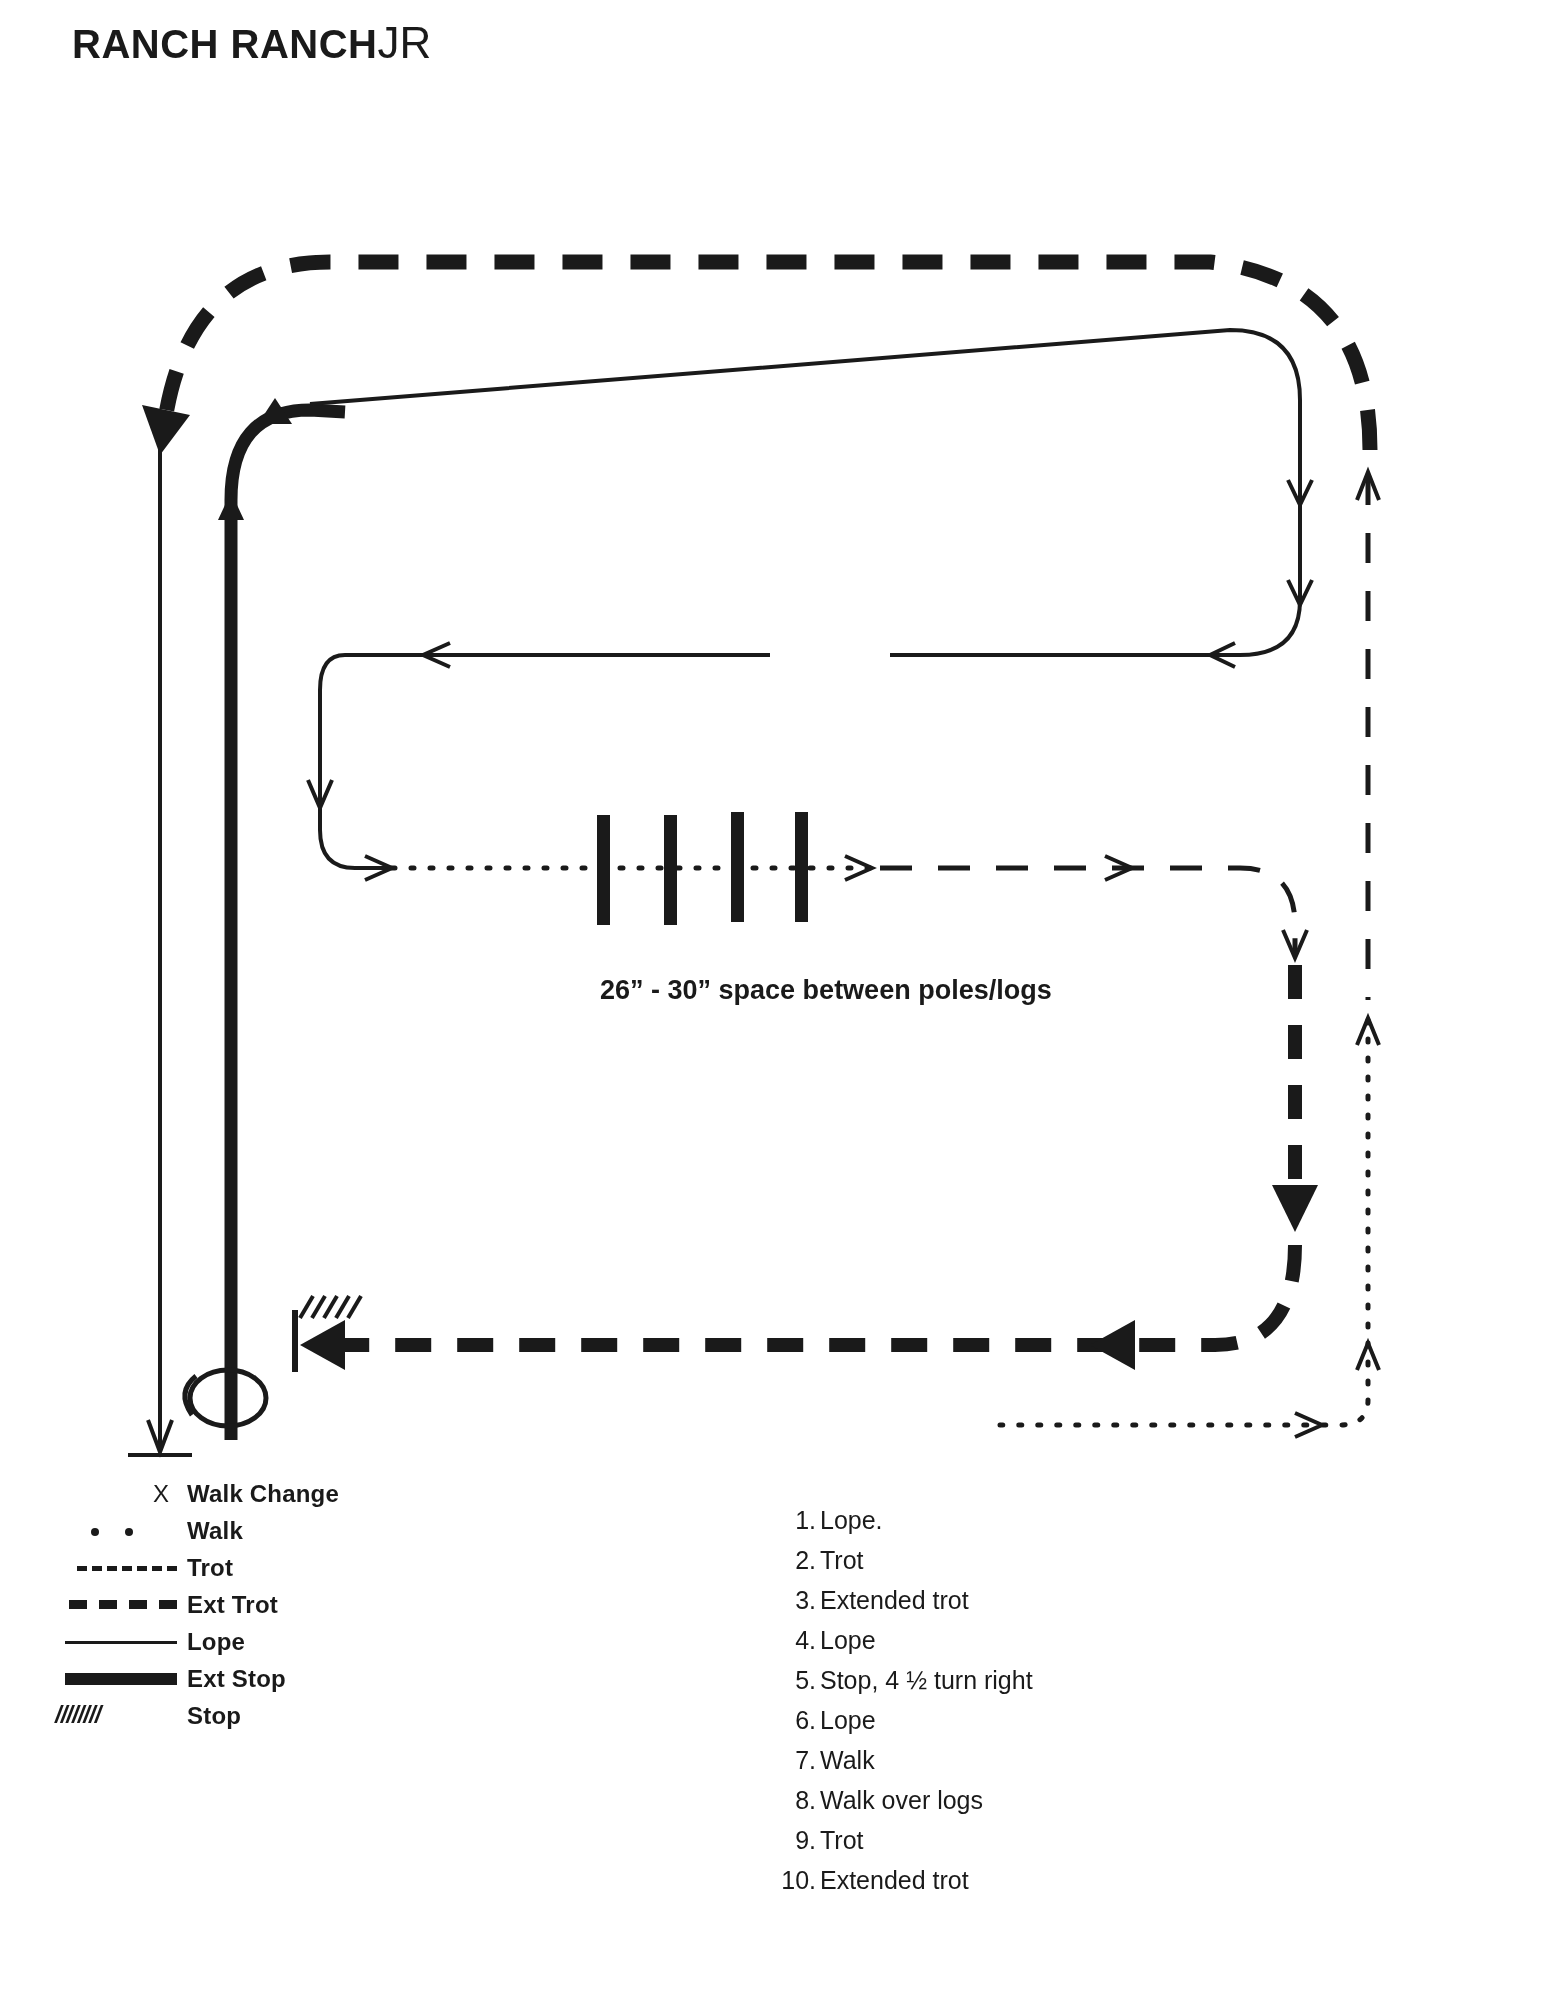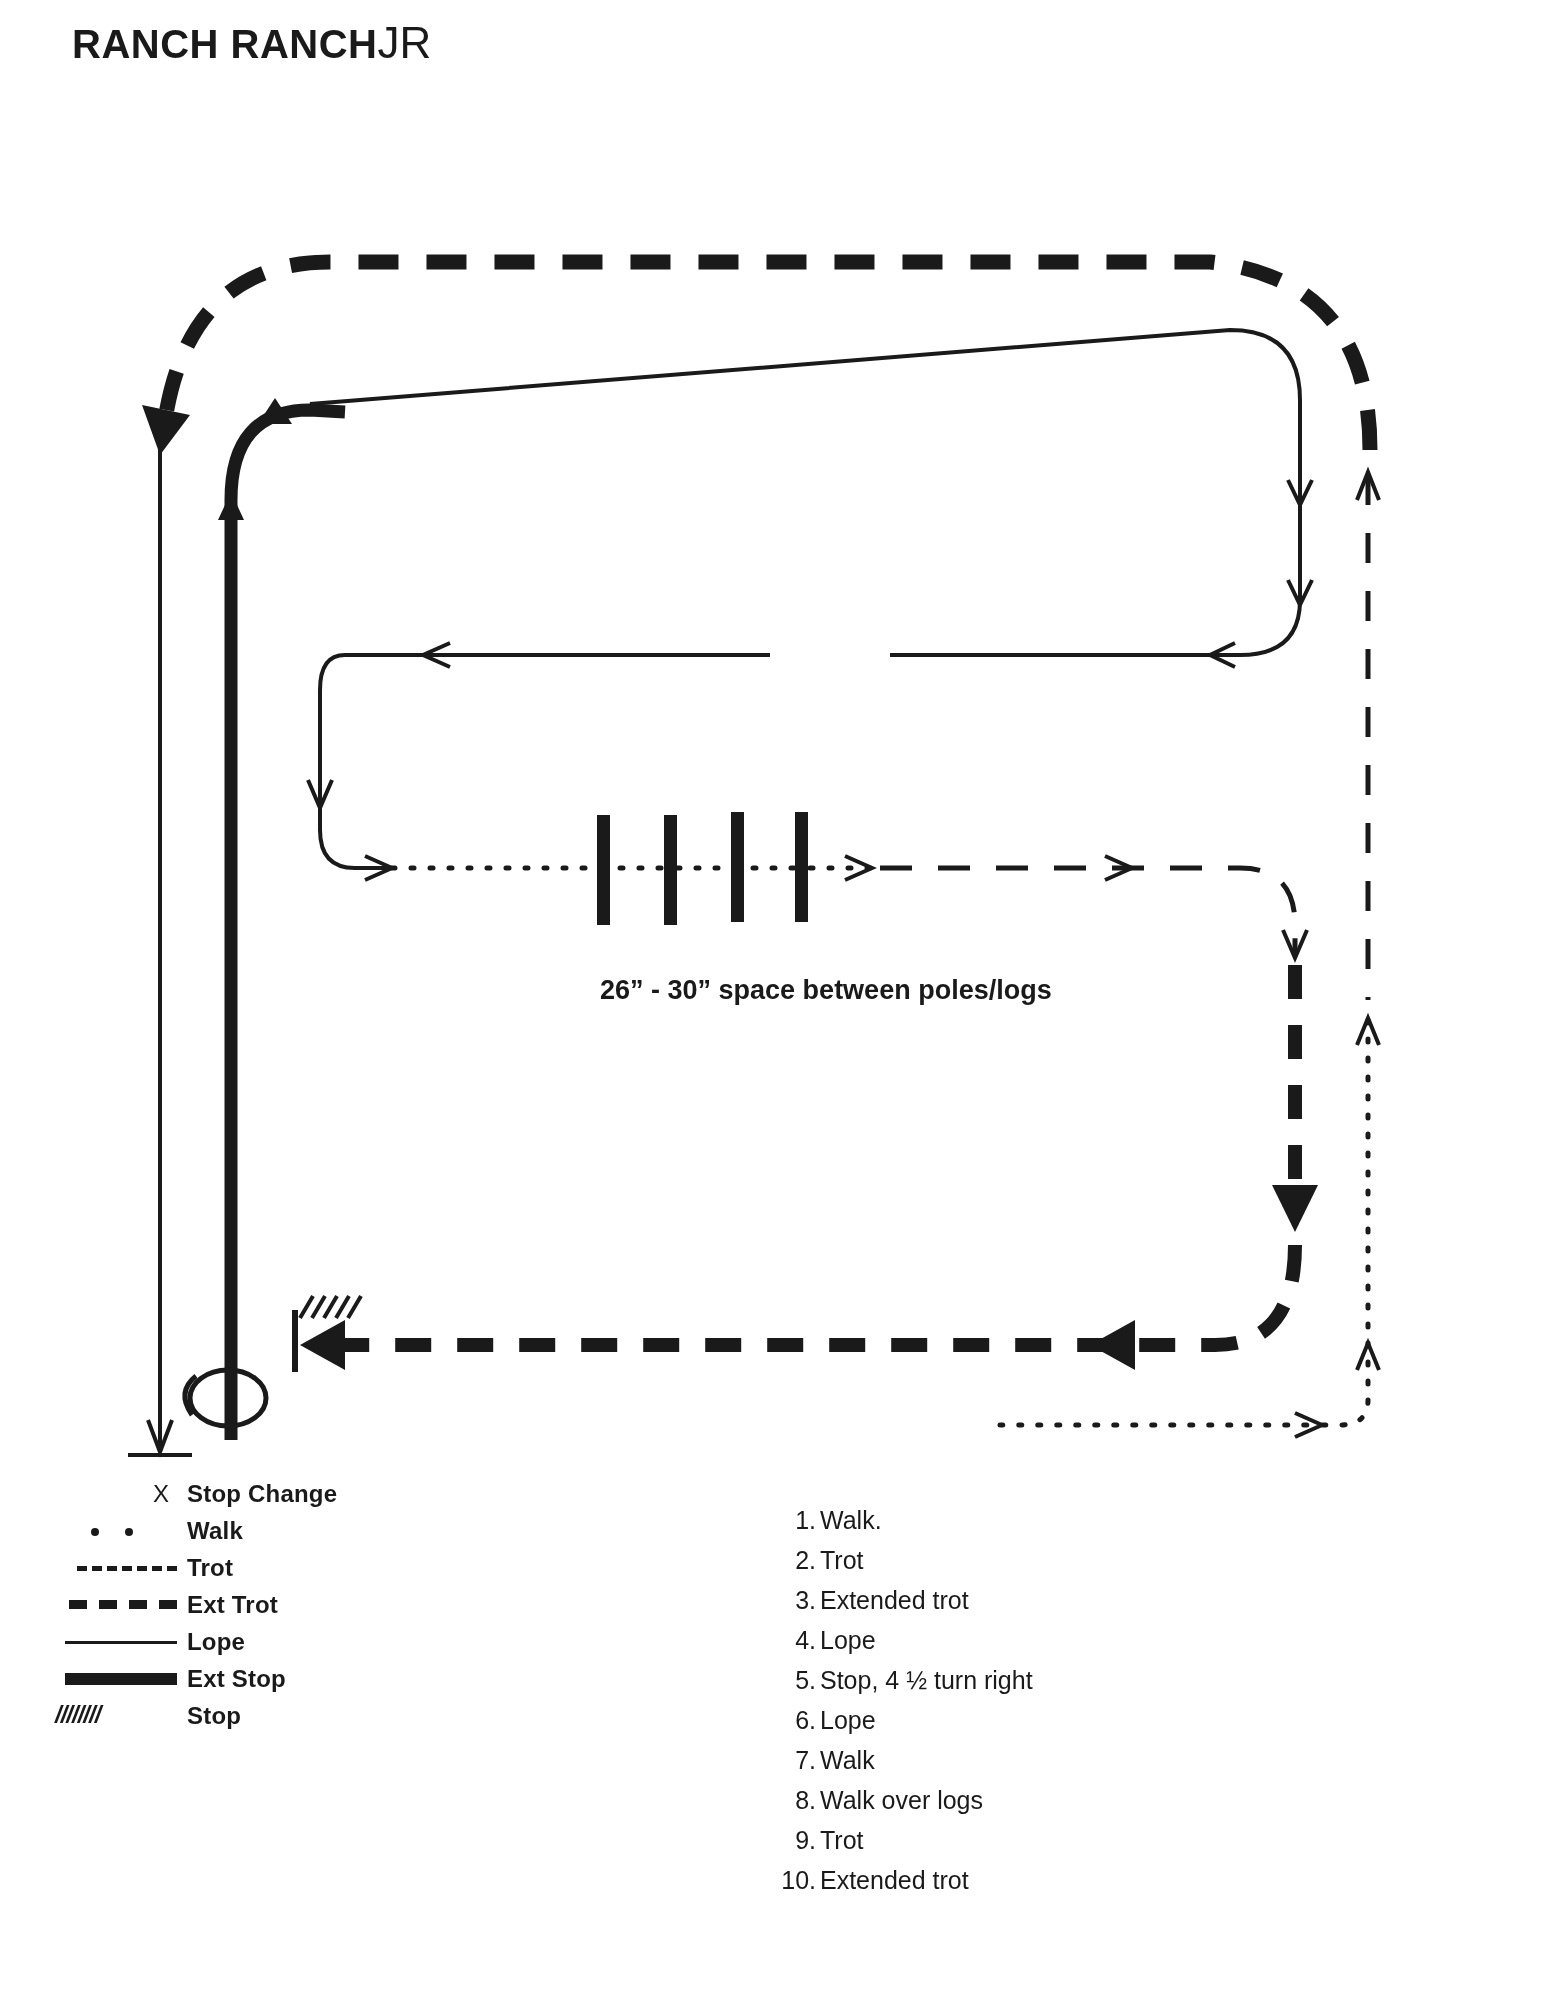--- a/index.html
+++ b/index.html
@@ -170,21 +170,21 @@
 </svg>
 
 <div id="poles-note">26” - 30” space between poles/logs</div>
 
 <div id="legend">
 
   <div class="legend-row">
     <div class="legend-sym">
       <span class="sym-x">X</span>
     </div>
-    <div class="legend-label">Stop Change</div>
+    <div class="legend-label">Walk Change</div>
   </div>
 
   <div class="legend-row">
     <div class="legend-sym">
       <span class="sym-walk">
         <i style="left:0"></i>
           <i style="left:34px"></i>
       </span>
     </div>
     <div class="legend-label">Walk</div>
@@ -223,21 +223,21 @@
       <span class="sym-back">////////</span>
     </div>
     <div class="legend-label">Stop</div>
   </div>
 
 </div>
 
 <div id="steps">
   <div class="step">
     <span class="step-num">1.</span>
-    <span class="step-txt">Walk.</span>
+    <span class="step-txt">Lope.</span>
   </div>
   <div class="step">
     <span class="step-num">2.</span>
     <span class="step-txt">Trot</span>
   </div>
   <div class="step">
     <span class="step-num">3.</span>
     <span class="step-txt">Extended trot</span>
   </div>
   <div class="step">

